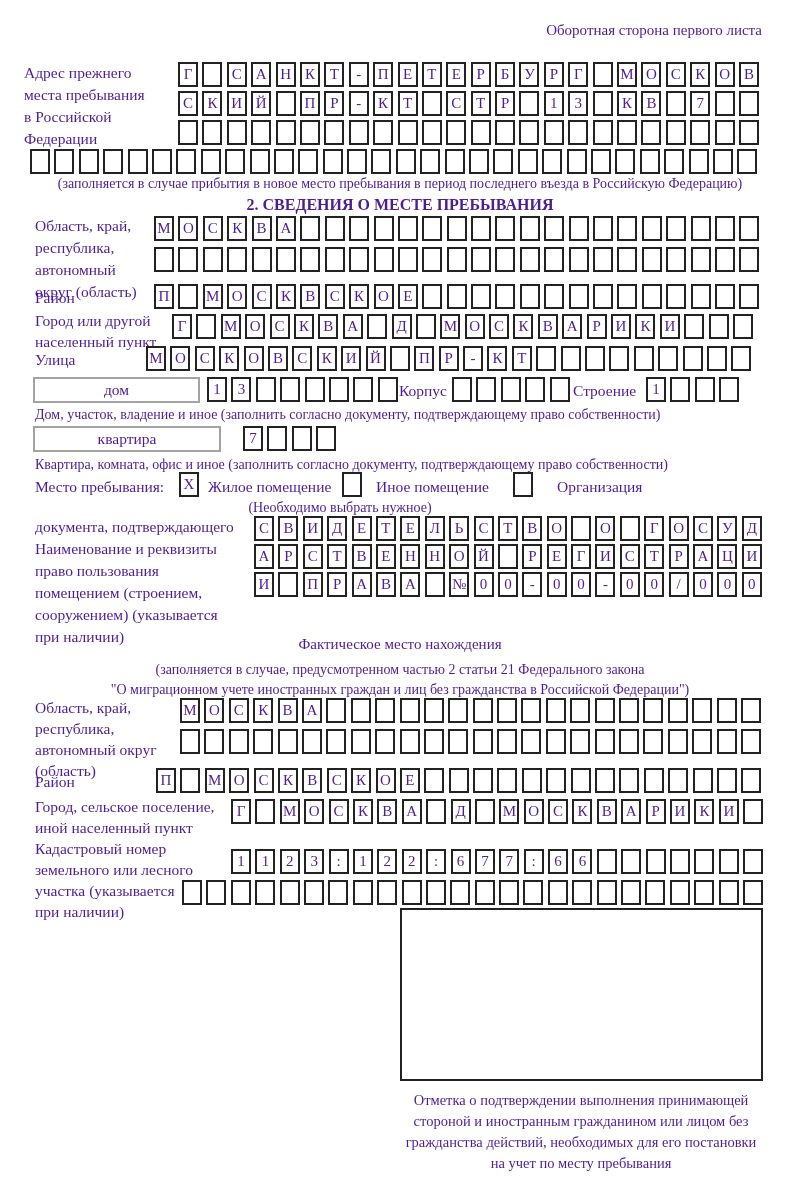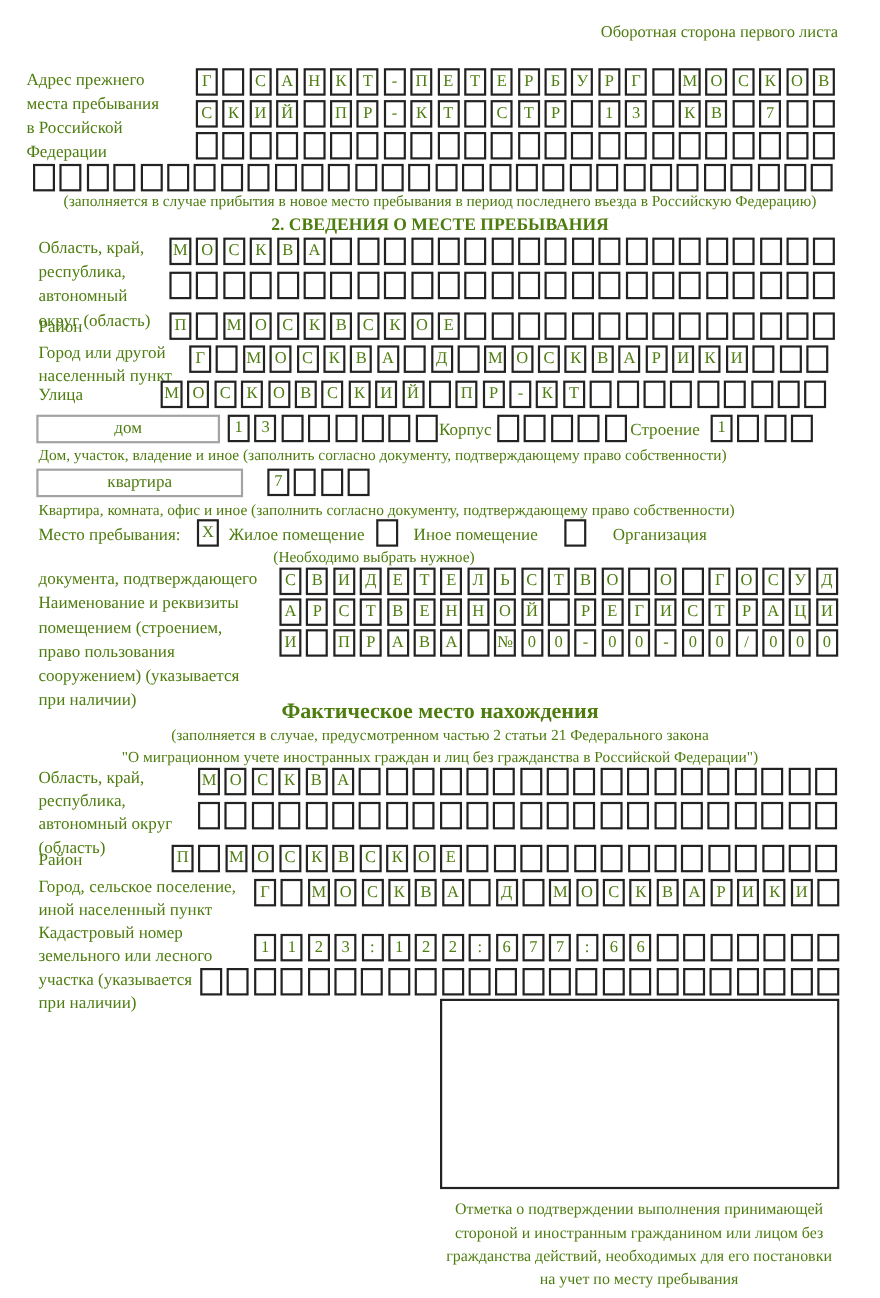--- a/index.html
+++ b/index.html
@@ -1,19 +1,19 @@
 <!DOCTYPE html>
 <html><head>
 <meta charset="utf-8">
 <style>
   * { margin:0; padding:0; box-sizing:border-box; }
   html,body { background:#ffffff; }
   .page {
     position:relative; width:800px; height:1180px; margin:0 auto;
-    background:#fff; color:#4d7c0f;
+    background:#fff; color:#4c1d95;
     font-family:"Liberation Serif","DejaVu Serif",serif;
     overflow:hidden;
     border-radius:14px;
   }
   .abs { position:absolute; }
   .cellrow { position:absolute; display:flex; gap:4.4px; }
   .cell {
     flex:0 0 20px; width:20px; height:25px;
     border:2px solid #222; background:#fff;
     display:flex; align-items:center; justify-content:center;
@@ -350,22 +350,22 @@
   <div class="lbl" style="left:208px; top:476px;">Жилое помещение</div>
   <span class="cell abs" style="left:342px; top:472px;"></span>
   <div class="lbl" style="left:376px; top:476px;">Иное помещение</div>
   <span class="cell abs" style="left:513px; top:472px;"></span>
   <div class="lbl" style="left:557px; top:476px;">Организация</div>
   <div class="note center" style="left:35px; top:500px; width:610px;">(Необходимо выбрать нужное)</div>
 
   <div class="lbl" style="left:35px; top:516px;">
       <div>документа, подтверждающего</div>
       <div>Наименование и реквизиты</div>
+      <div>право пользования</div>
       <div>помещением (строением,</div>
-      <div>право пользования</div>
       <div>сооружением) (указывается</div>
       <div>при наличии)</div>
     </div>
   <div class="cellrow" style="left:254px; top:516px;">
       <span class="cell">С</span>
       <span class="cell">В</span>
       <span class="cell">И</span>
       <span class="cell">Д</span>
       <span class="cell">Е</span>
       <span class="cell">Т</span>
@@ -425,21 +425,21 @@
       <span class="cell">0</span>
       <span class="cell">-</span>
       <span class="cell">0</span>
       <span class="cell">0</span>
       <span class="cell">/</span>
       <span class="cell">0</span>
       <span class="cell">0</span>
       <span class="cell">0</span>
     </div>
 
-  <div class="abs" style="top:636px; width:100%; text-align:center; font-weight:bold; font-size:20px;">Фактическое место нахождения</div>
+  <div class="abs" style="top:636px; width:100%; text-align:center; font-weight:normal; font-size:15px;">Фактическое место нахождения</div>
   <div class="abs center" style="left:0; top:660px; width:100%; font-size:14px; line-height:19.5px;">
       <div>(заполняется в случае, предусмотренном частью 2 статьи 21 Федерального закона</div>
       <div>"О миграционном учете иностранных граждан и лиц без гражданства в Российской Федерации")</div>
     </div>
 
   <div class="lbl2" style="left:35px; top:697px;">
       <div>Область, край,</div>
       <div>республика,</div>
       <div>автономный округ</div>
       <div>(область)</div>

